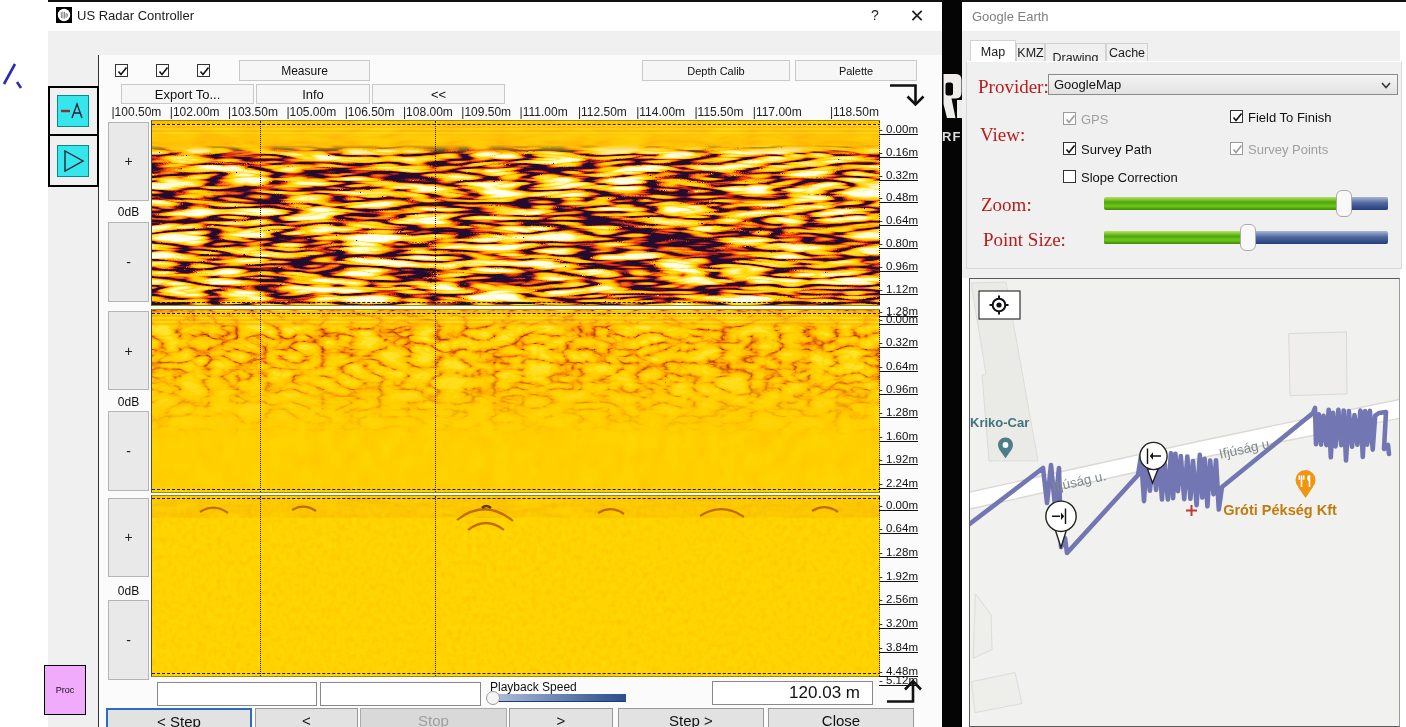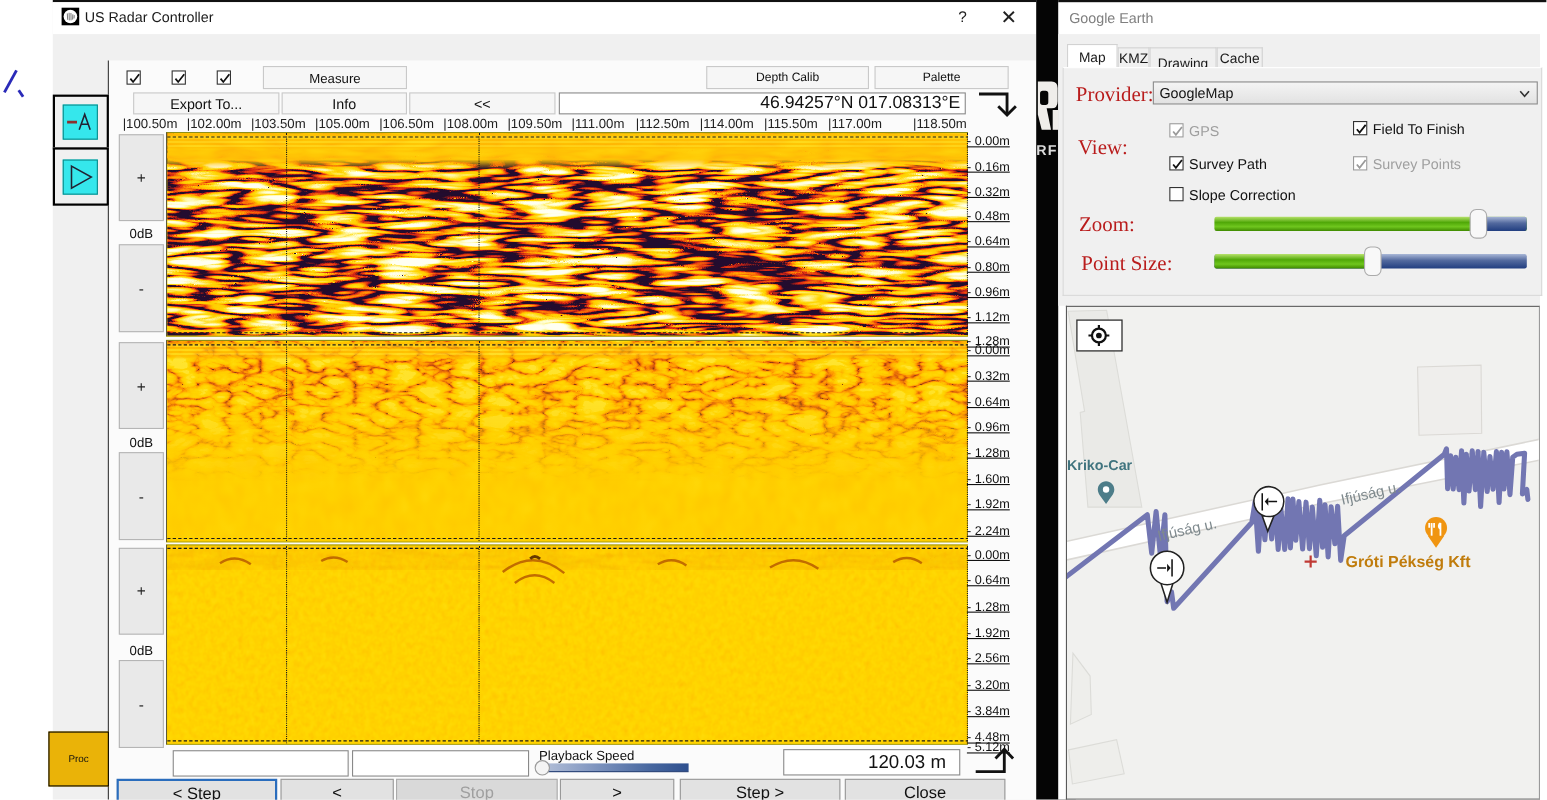--- a/index.html
+++ b/index.html
@@ -85,21 +85,20 @@
       </svg>
     </div>
 
   <div class="btn" style="left:239px;top:60px;width:131px;height:21px;font-size:12px">Measure</div>
   <div class="btn" style="left:642px;top:60px;width:148px;height:21px;font-size:11px">Depth Calib</div>
   <div class="btn" style="left:795px;top:60px;width:122px;height:21px;font-size:11px">Palette</div>
 
   <div class="btn" style="left:121px;top:84px;width:133px;height:20px;font-size:13px">Export To...</div>
   <div class="btn" style="left:256px;top:84px;width:114px;height:20px;font-size:13px">Info</div>
   <div class="btn" style="left:372px;top:84px;width:133px;height:20px;font-size:13px">&lt;&lt;</div>
-  <div class="tfield" style="left:508px;top:84px;width:370px;height:20px;font-size:16px;justify-content:flex-end;padding-right:4px">46.94257°N 017.08313°E</div>
   <svg class="abs" style="left:886px;top:82px" width="42" height="28">
     <path d="M4 3.5 L29.5 3.5 L29.5 22" stroke="#111" stroke-width="2.6" fill="none"></path>
     <path d="M21.5 14.5 L29.5 22.5 L37.5 14.5" stroke="#111" stroke-width="2.6" fill="none"></path>
   </svg>
 
   <div id="ruler">
       <div class="rul" style="left:111.5px">|100.50m</div>
       <div class="rul" style="left:169.8px">|102.00m</div>
       <div class="rul" style="left:228.1px">|103.50m</div>
       <div class="rul" style="left:286.4px">|105.00m</div>
@@ -309,21 +308,21 @@
       <div class="dl" style="left:879px;top:522.3px">- 0.64m</div>
       <div class="dl" style="left:879px;top:546.0px">- 1.28m</div>
       <div class="dl" style="left:879px;top:569.7px">- 1.92m</div>
       <div class="dl" style="left:879px;top:593.4px">- 2.56m</div>
       <div class="dl" style="left:879px;top:617.1px">- 3.20m</div>
       <div class="dl" style="left:879px;top:640.8px">- 3.84m</div>
       <div class="dl" style="left:879px;top:664.5px">- 4.48m</div>
       <div class="dl" style="left:879px;top:674px">- 5.12m</div>
     </div>
 
-  <div class="abs" style="left:44px;top:665px;width:55px;height:50px;border:1px solid #000;background:#eab308;font-size:9px;color:#111;display:flex;align-items:center;justify-content:center">Proc</div>
+  <div class="abs" style="left:44px;top:665px;width:42px;height:50px;border:1px solid #000;background:#f0abfc;font-size:9px;color:#111;display:flex;align-items:center;justify-content:center">Proc</div>
   <div class="tfield" style="left:157px;top:682px;width:160px;height:24px"></div>
   <div class="tfield" style="left:320px;top:682px;width:161px;height:24px"></div>
   <div class="abs" style="left:490px;top:680px;font-size:12px;color:#111">Playback Speed</div>
   <div class="abs" style="left:488px;top:694px;width:138px;height:8px;background:linear-gradient(90deg,#b9c4da 0%,#8499c2 35%,#47679f 75%,#2e4f8e 100%);border-bottom:1px solid #1e3a72"></div>
   <div class="abs" style="left:486px;top:691px;width:14px;height:14px;background:#f4f4f4;border:1px solid #9a9a9a;border-radius:7px"></div>
   <div class="tfield" style="left:712px;top:681px;width:161px;height:24px;font-size:17px;justify-content:flex-end;padding-right:12px">120.03 m</div>
   <svg class="abs" style="left:884px;top:678px" width="42" height="28">
     <path d="M3 23.5 L29 23.5 L29 3.5" stroke="#111" stroke-width="2.6" fill="none"></path>
     <path d="M21 11.5 L29 3.2 L37 11.5" stroke="#111" stroke-width="2.6" fill="none"></path>
   </svg>

